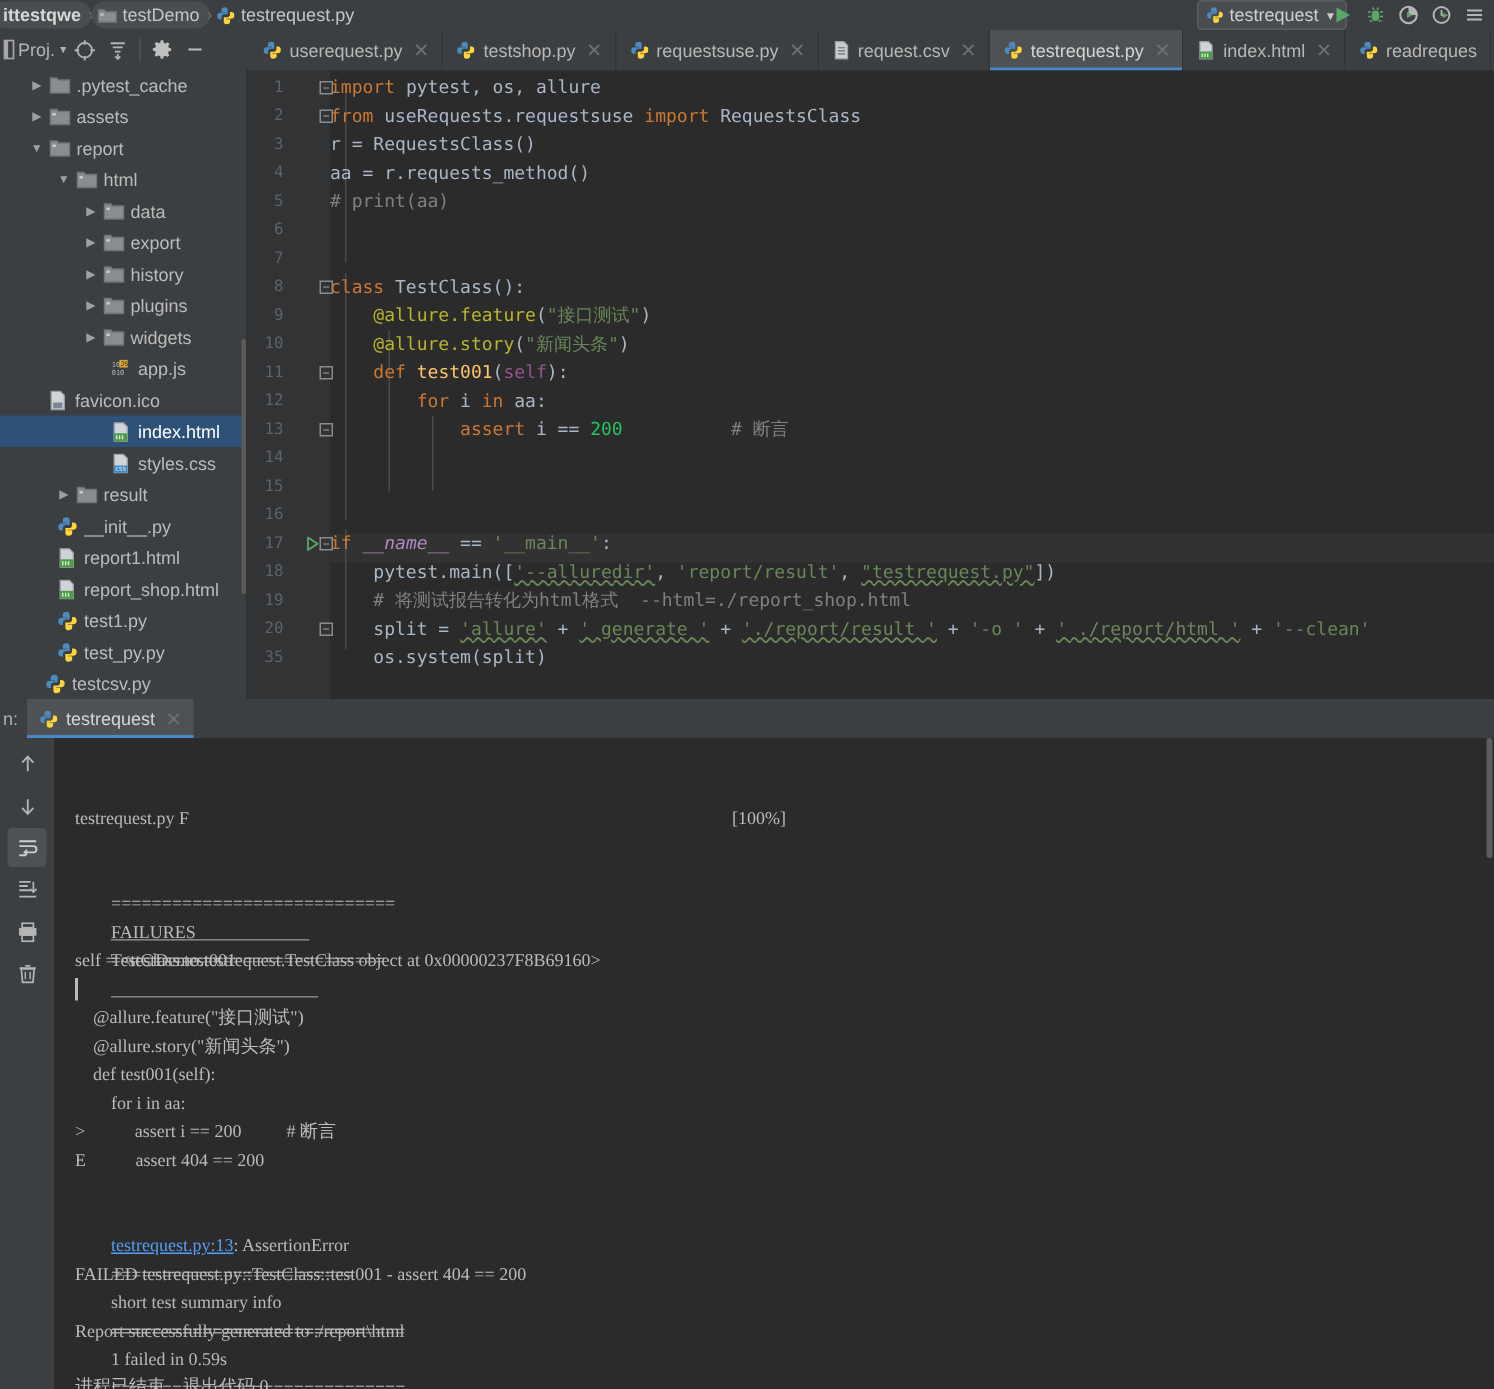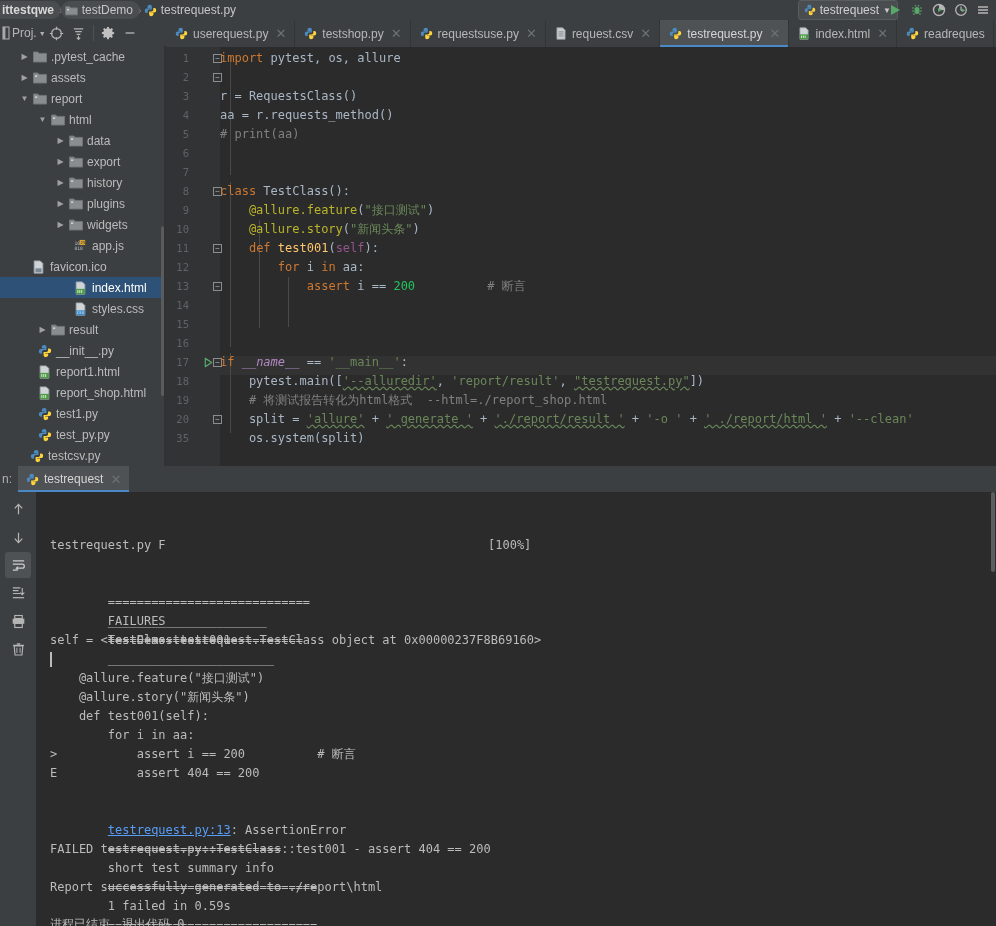--- a/index.html
+++ b/index.html
@@ -239,20 +239,21 @@
     position: absolute; left: 36px; top: 26px; right: 0; height: 434px;
     background: #2b2b2b;
     overflow: hidden;
     font-family: "DejaVu Sans Mono", monospace;
     font-size: 12px;
     color: #bbbbbb;
   }
   .coline {
     position: absolute; left: 14px; height: 19px; line-height: 19px;
     white-space: pre;
+    font-family: Liberation Serif, serif;
   }
   .c-link { color: #589df6; text-decoration: underline; }
   .caret {
     position: absolute; width: 2px; height: 15px; background: #bbbbbb;
   }
   .console-scroll {
     position: absolute; right: 1px; top: 0; width: 4px; height: 80px;
     background: #5b5d5f; border-radius: 2px;
   }
 
@@ -726,20 +727,21 @@
     </div>
 
     <div class="code-area">
       <div class="indent-guide" style="left:10px;top:10px;height:118px;"></div>
       <div class="indent-guide" style="left:10px;top:135px;height:165px;"></div>
       <div class="indent-guide" style="left:39px;top:173px;height:108px;"></div>
       <div class="indent-guide" style="left:68px;top:230px;height:50px;"></div>
       <div class="indent-guide" style="left:10px;top:306px;height:80px;"></div>
 
       <div class="cl" style="top:2px;"><span class="t-kw">import</span><span class="t-txt"> pytest, os, allure</span></div>
+      <div class="cl" style="top:21px;"><span class="t-kw">from</span><span class="t-txt"> useRequests.requestsuse </span><span class="t-kw">import</span><span class="t-txt"> RequestsClass</span></div>
       <div class="cl" style="top:40px;"><span class="t-txt">r = RequestsClass()</span></div>
       <div class="cl" style="top:59px;"><span class="t-txt">aa = r.requests_method()</span></div>
       <div class="cl" style="top:78px;"><span class="t-com"># print(aa)</span></div>
       <div class="cl" style="top:135px;"><span class="t-kw">class</span><span class="t-txt"> TestClass():</span></div>
       <div class="cl" style="top:154px;"><span class="t-dec">    @allure.feature</span><span class="t-txt">(</span><span class="t-str">"接口测试"</span><span class="t-txt">)</span></div>
       <div class="cl" style="top:173px;"><span class="t-dec">    @allure.story</span><span class="t-txt">(</span><span class="t-str">"新闻头条"</span><span class="t-txt">)</span></div>
       <div class="cl" style="top:192px;"><span class="t-txt">    </span><span class="t-kw">def</span><span class="t-txt"> </span><span class="t-def">test001</span><span class="t-txt">(</span><span class="t-self">self</span><span class="t-txt">):</span></div>
       <div class="cl" style="top:211px;"><span class="t-txt">        </span><span class="t-kw">for</span><span class="t-txt"> i </span><span class="t-kw">in</span><span class="t-txt"> aa:</span></div>
       <div class="cl" style="top:230px;"><span class="t-txt">            </span><span class="t-kw">assert</span><span class="t-txt"> i == </span><span class="t-num">200</span><span class="t-com">          # 断言</span></div>
       <div class="cl" style="top:306px;"><span class="t-kw">if</span><span class="t-txt"> </span><span class="t-dunder">__name__</span><span class="t-txt"> == </span><span class="t-str">'__main__'</span><span class="t-txt">:</span></div>

